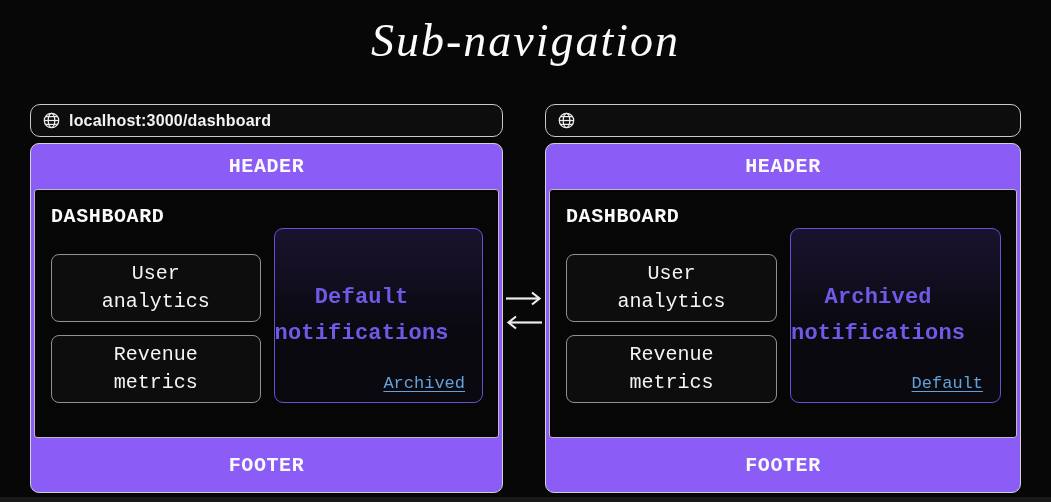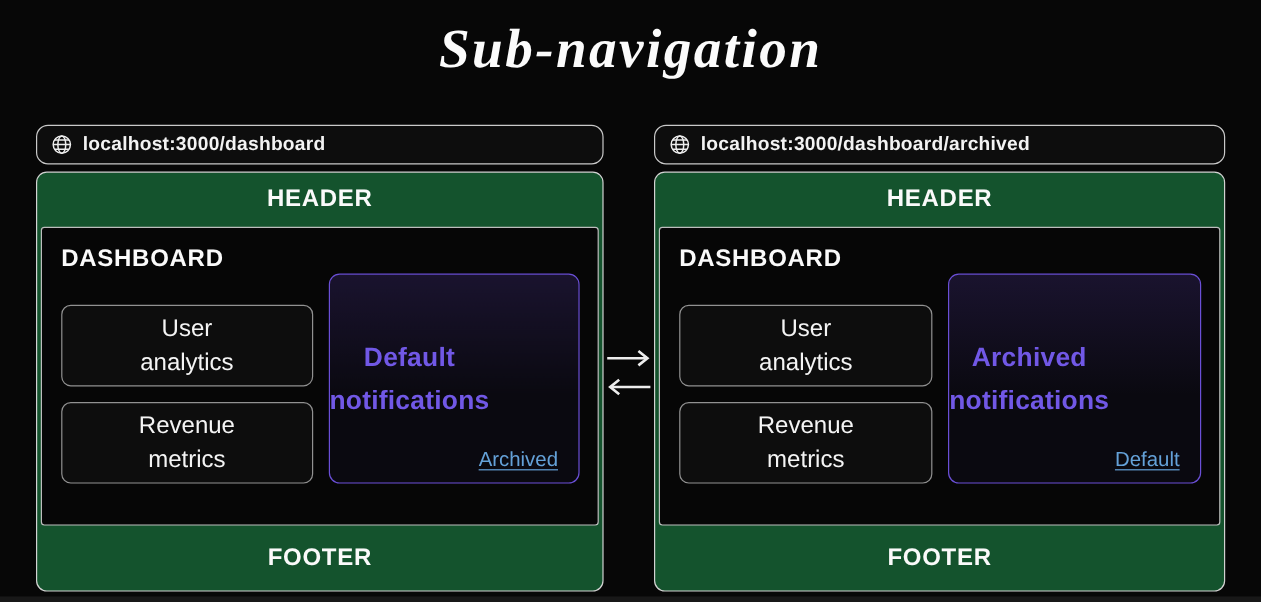--- a/index.html
+++ b/index.html
@@ -11,40 +11,40 @@
   }
   .stage::after{
     content:""; position:absolute; left:0; right:0; bottom:0; height:5px;
     background:#181818;
   }
   
   .title{
     position:absolute; top:14px; left:0; width:100%;
     text-align:center; color:#fbfbfb;
     font-family:cursive;
-    font-style:italic; font-weight:700;
+    font-style:italic; font-weight:400;
     font-size:46px; letter-spacing:2px;
   }
   
   .col{ position:absolute; top:104px; }
   .col.left  { left:30px;  width:473px; }
   .col.right { left:545px; width:476px; }
   
   .urlbar{
     height:33px; border:1.5px solid #c9c9c9; border-radius:10px;
     background:#0d0d0d; display:flex; align-items:center;
     padding:0 12px; gap:9px; color:#f3f3f3;
   }
   .urlbar .globe{ display:flex; align-items:center; }
   .urlbar .url{ font-weight:bold; font-size:16px; letter-spacing:.2px; white-space:nowrap; }
   
   .frame{
     margin-top:6px; height:350px;
     border:1.5px solid #d2d2d2; border-radius:9px;
-    background:#14532d; display:flex; flex-direction:column; overflow:hidden;
+    background:#8b5cf6; display:flex; flex-direction:column; overflow:hidden;font-family:Liberation Mono, monospace;
   }
   .band{
     display:flex; align-items:center; justify-content:center;
     color:#fafafa; font-weight:bold; font-size:20px; letter-spacing:.6px;
   }
   .band.header{ height:45px; flex:0 0 45px; }
   .band.footer{ flex:1;text-align:right; }
   .content{
     flex:0 0 249px; margin:0 3px;
     border:1.5px solid #bdbdbd; border-radius:3px;
@@ -146,21 +146,20 @@
     <div class="urlbar">
       <span class="globe">
         <svg width="17" height="17" viewBox="0 0 17 17" fill="none" stroke="#ededed" stroke-width="1.25">
           <circle cx="8.5" cy="8.5" r="7.2"></circle>
           <ellipse cx="8.5" cy="8.5" rx="3.3" ry="7.2"></ellipse>
           <line x1="1.3" y1="8.5" x2="15.7" y2="8.5"></line>
           <line x1="2.3" y1="4.6" x2="14.7" y2="4.6"></line>
           <line x1="2.3" y1="12.4" x2="14.7" y2="12.4"></line>
         </svg>
       </span>
-      <span class="url">localhost:3000/dashboard/archived</span>
     </div>
 
     <div class="frame">
       <div class="band header">HEADER</div>
       <div class="content">
         <div class="section-label">DASHBOARD</div>
         <div class="grid">
           <div class="stack">
             <div class="card">
               <span class="line">User</span>

